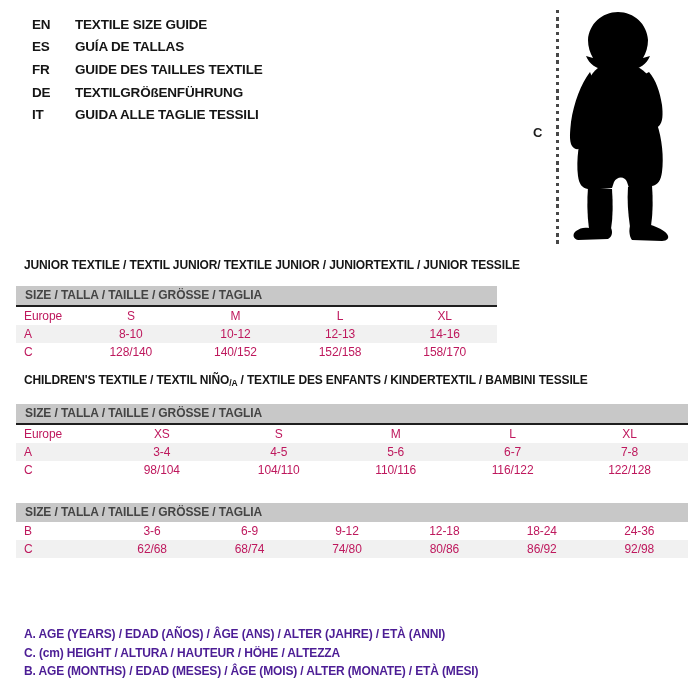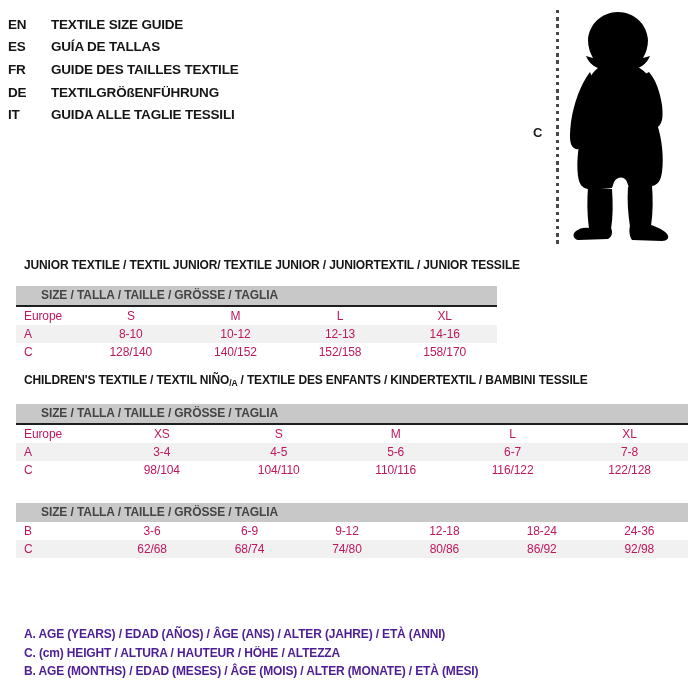--- a/index.html
+++ b/index.html
@@ -2,40 +2,40 @@
 <html><head>
 <meta charset="utf-8">
 <style>
   html,body { margin:0; padding:0; background:#ffffff; }
   .page {
     position:relative; width:700px; height:700px; background:#ffffff;
     font-family:"Liberation Sans", sans-serif; color:#1c1c1c; overflow:hidden;
   }
 
   
-  .lang-list { position:absolute; left:8px; top:13px; }
+  .lang-list { position:absolute; left:32px; top:13px; }
   .lang-row { display:flex; height:22.6px; align-items:center;
               font-weight:700; font-size:13.5px; letter-spacing:-0.2px; color:#151515; }
   .lang-code { width:43px; }
 
   
   .figure { position:absolute; left:528px; top:5px; width:170px; height:245px; }
   .dash-line { position:absolute; left:28px; top:5px; width:2.5px; height:234px;
                background:repeating-linear-gradient(#474747 0 3.5px, transparent 3.5px 7.2px); }
   .height-label { position:absolute; left:5px; top:120px; font-weight:700;
                   font-size:13px; color:#1c1c1c; }
   .baby-svg { position:absolute; left:35px; top:5px; }
 
   
   .section { position:absolute; left:16px; }
   .sec-title { font-size:12px; font-weight:700; letter-spacing:-0.15px;
                line-height:15px; padding-left:8px; white-space:nowrap; color:#161616; }
   .sub { font-size:8.5px; vertical-align:-2px; }
   .size-bar { height:19px; line-height:19px; background:#c8c8c8; color:#444444;
-              font-weight:700; font-size:12px; letter-spacing:-0.1px; padding-left:25px; }
+              font-weight:700; font-size:12px; letter-spacing:-0.1px; padding-left:9px; }
   .size-bar.lined { border-bottom:2px solid #1e1e1e; }
   .gap-lg { margin-top:13px; }
   .gap-sm { margin-top:7px; }
   .trow { display:flex; height:18px; align-items:center; font-size:12px;
           color:#be185d; letter-spacing:-0.1px; }
   .trow.shaded { background:#f1f1f1; }
   .tlabel { width:13%; padding-left:8px; box-sizing:border-box; }
   .tcell { flex:1; text-align:center; }
 
   #sec-junior   { top:252px; width:481px;margin-top:6px; }

